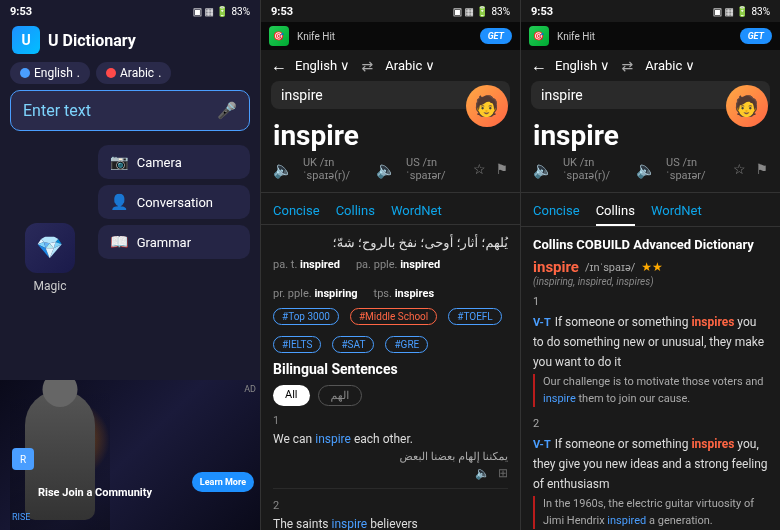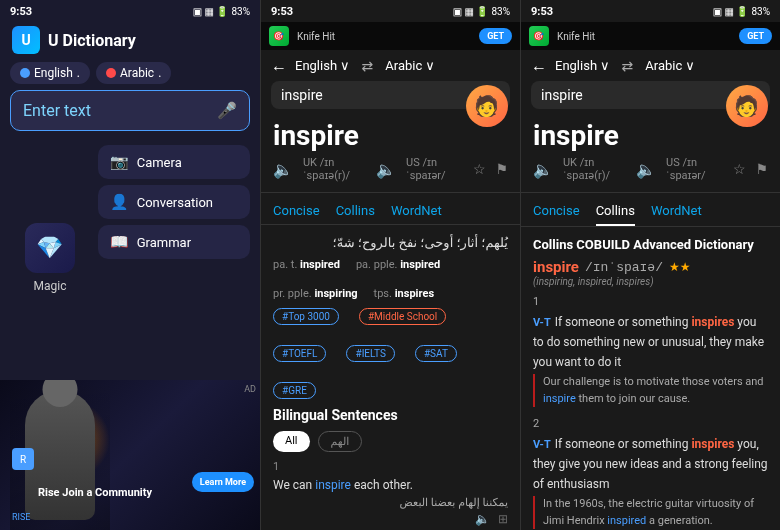--- a/index.html
+++ b/index.html
@@ -301,21 +301,21 @@
       width: 20px; height: 20px;
       background: linear-gradient(135deg, #22cc55, #00aa33);
       border-radius: 4px;
       display: flex; align-items: center; justify-content: center;
       color: #fff; font-size: 9px; font-weight: bold;
     }
     .p2-ad-text { color: #ccc; font-size: 10px; flex: 1; }
     .p2-ad-get {
       background: #1e90ff;
       color: #fff; font-size: 9px; font-weight: bold;
-      padding: 3px 8px; border-radius: 12px;
+      padding: 3px 8px; border-radius: 12px; font-style: italic;
     }
 
     .p2-nav-bar {
       display: flex;
       align-items: center;
       padding: 6px 10px;
       gap: 8px;
       background: #1a1a1a;
     }
     .back-arrow { color: #fff; font-size: 16px; cursor: pointer; }
@@ -420,21 +420,21 @@
     }
     .form-item {
       font-size: 11px;
     }
     .form-label { color: #888; }
     .form-value { color: #fff; font-weight: bold; }
 
     .p2-tags {
       display: flex;
       flex-wrap: wrap;
-      gap: 20px;
+      gap: 11px;
       margin-bottom: 8px;
     }
     .tag {
       border: 1px solid;
       border-radius: 12px;
       padding: 2px 8px;
       font-size: 10px;
     }
     .tag-top3000 { border-color: #4a9eff; color: #4a9eff; }
     .tag-middle { border-color: #ff6644; color: #ff6644; }
@@ -486,21 +486,21 @@
 
     .p3-word-entry {
       margin-bottom: 8px;
     }
     .p3-word-main {
       display: flex;
       align-items: center;
       gap: 6px;
     }
     .p3-word-text { color: #ff6644; font-size: 15px; font-weight: bold; }
-    .p3-ph-text { color: #aaa; font-size: 13px; font-family: Liberation Mono, monospace; }
+    .p3-ph-text { color: #aaa; font-size: 11px; }
     .p3-stars { color: #ffaa00; font-size: 12px; }
     .p3-word-forms { color: #888; font-size: 10px; font-style: italic; }
 
     .p3-def-item {
       margin-bottom: 10px;
     }
     .p3-def-num { color: #aaa; font-size: 11px; margin-bottom: 3px; }
     .p3-def-type {
       color: #4a9eff;
       font-size: 11px;

